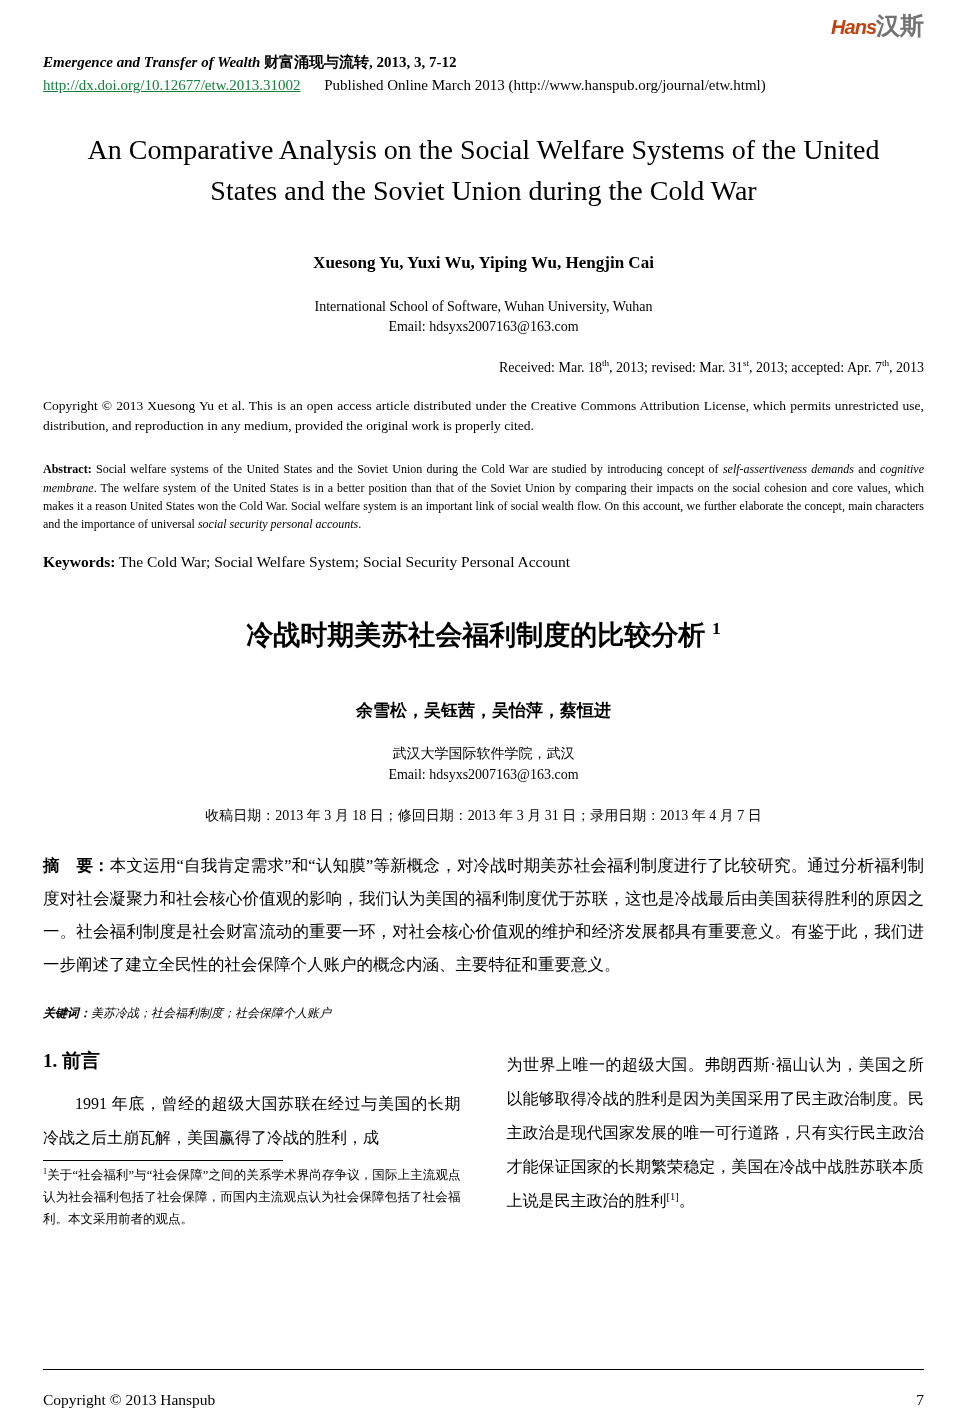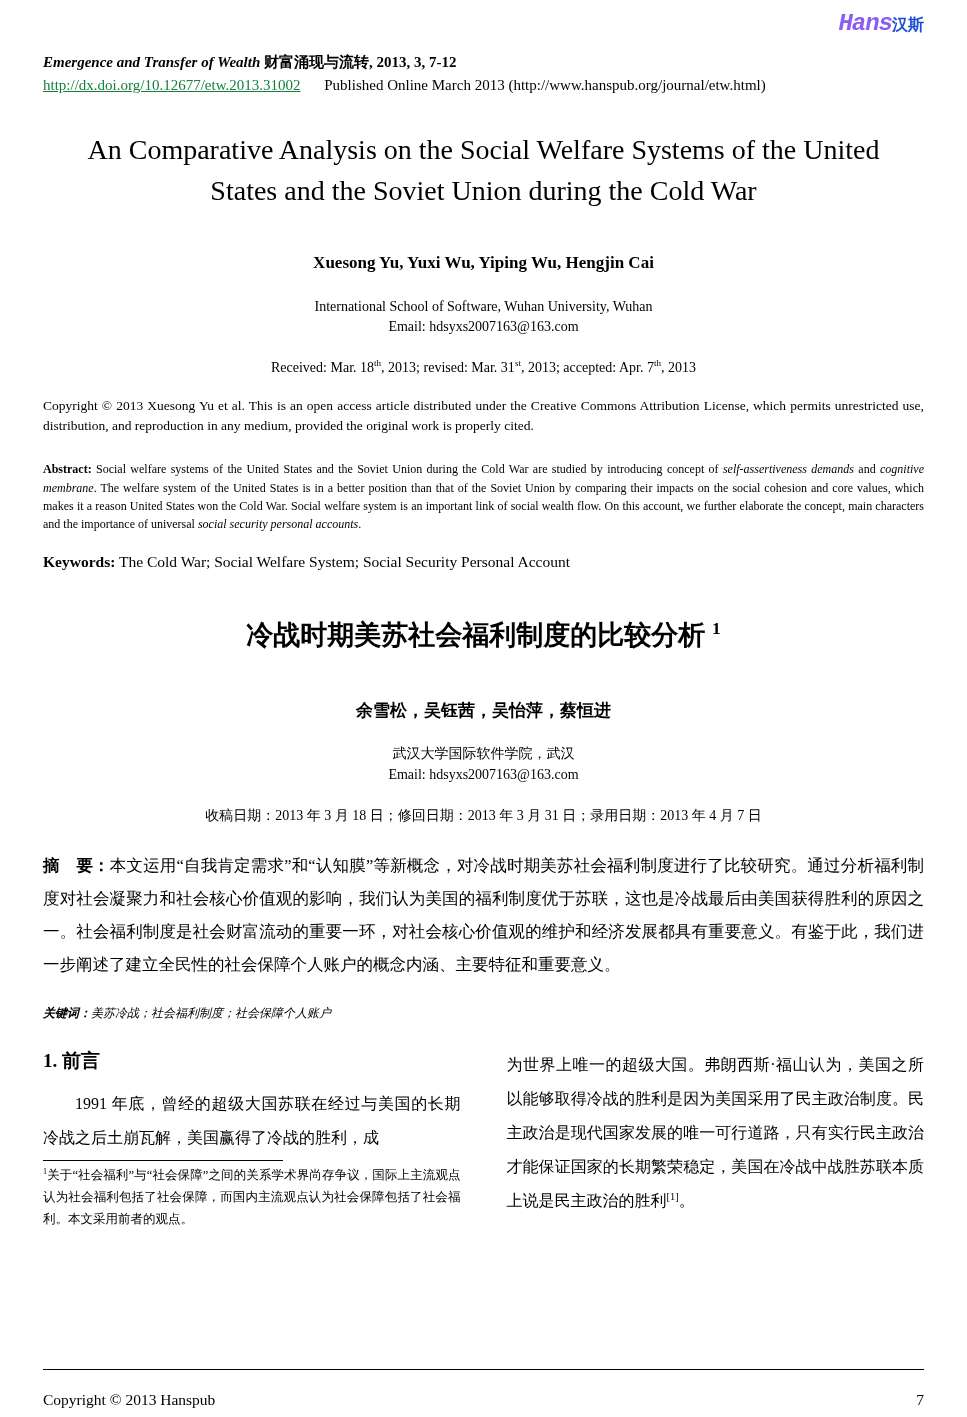--- a/index.html
+++ b/index.html
@@ -15,31 +15,31 @@
 
   
   .header { display: flex; justify-content: space-between; align-items: flex-start; }
   .journal-line { font-size: 15px; line-height: 1.4; margin-top: 44px; }
   .j-en { font-weight: bold; font-style: italic; }
   .j-zh { font-weight: bold; }
   .doi-line { font-size: 15px; line-height: 1.4; margin-top: 2px; }
   .doi-link { color: #15803d; cursor: pointer; }
   .published { margin-left: 20px; }
   .logo { font-family: "Liberation Sans", "DejaVu Sans", sans-serif; font-weight: bold; white-space: nowrap; margin-top: 2px; }
-  .logo-red { color: #8b5cf6; font-size: 24px; font-style: italic; letter-spacing: -1px; font-family: Liberation Mono, monospace; }
-  .logo-black { color: #1d4ed8; font-size: 16px; margin-top: 40px; }
+  .logo-red { color: #c2410c; font-size: 20px; font-style: italic; letter-spacing: -1px; }
+  .logo-black { color: #737373; font-size: 24px; margin-top: 40px; }
 
   
   .title-en {
     margin: 34px auto 0 auto; max-width: 860px;
     text-align: center; font-size: 28px; font-weight: normal; line-height: 1.45;
   }
   .authors-en { margin-top: 42px; text-align: center; font-size: 17px; font-weight: bold; }
   .affil { margin-top: 24px; text-align: center; font-size: 14px; line-height: 1.45; }
-  .received { margin-top: 22px; text-align: center; font-size: 14px; }
+  .received { margin-top: 22px; text-align: right; font-size: 14px; }
   sup { font-size: 0.65em; vertical-align: super; line-height: 0; }
   .copyright-note { margin-top: 20px; font-size: 13.5px; line-height: 1.5; text-align: justify; }
   .abstract { margin-top: 24px; font-size: 12px; line-height: 1.52; text-align: justify; }
   .abstract i { font-style: italic; }
   .keywords { margin-top: 20px; font-size: 15.5px; }
 
   
   .title-zh { margin-top: 46px; text-align: center; font-size: 27px; font-weight: bold; }
   .title-zh .t-sup { font-weight: bold; }
   .authors-zh { margin-top: 46px; text-align: center; font-size: 17px; font-weight: bold; }

